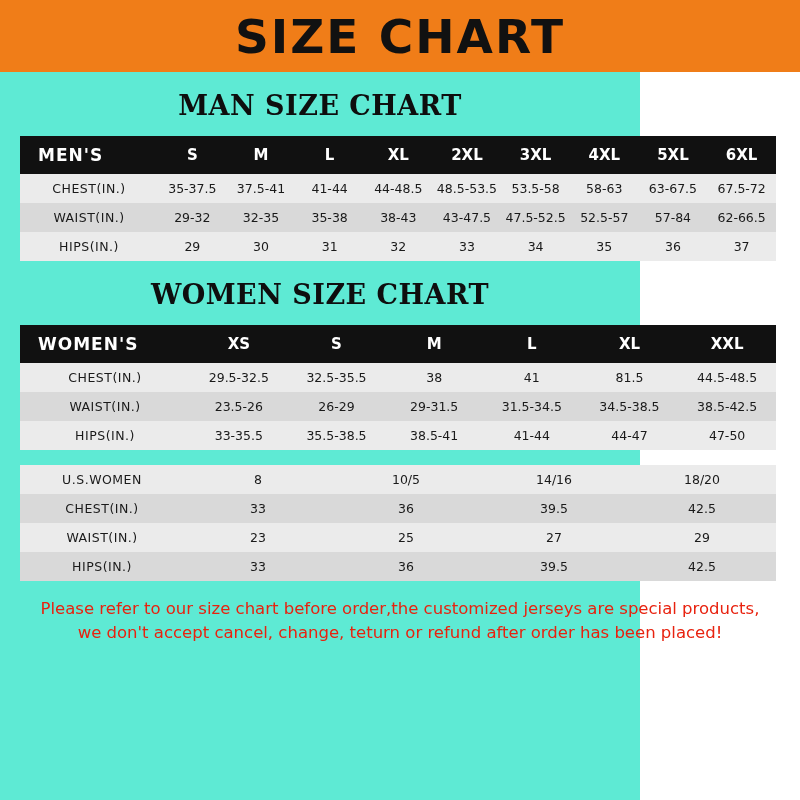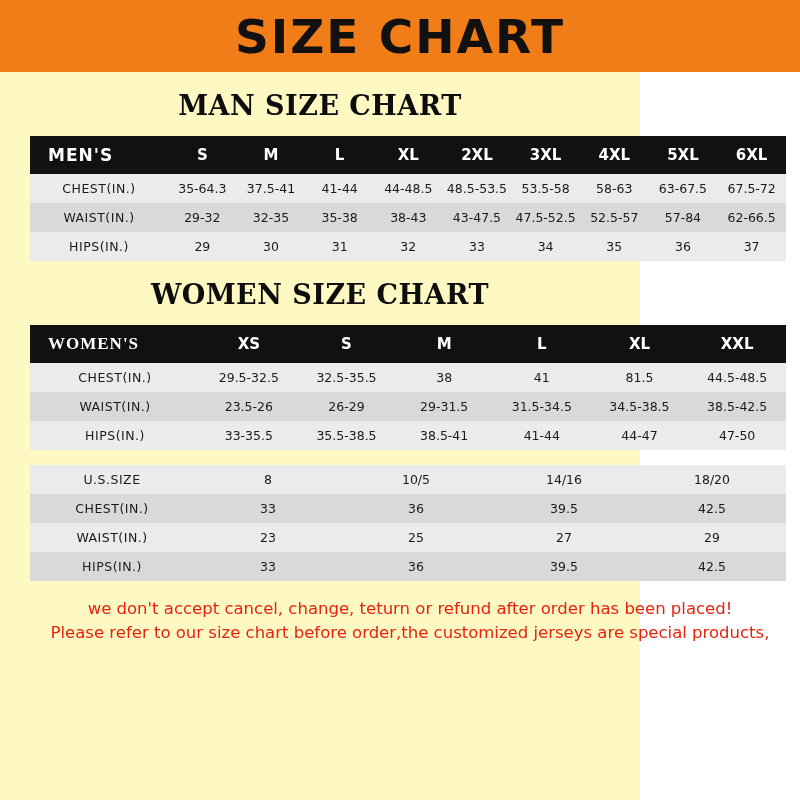--- a/index.html
+++ b/index.html
@@ -10,21 +10,21 @@
     width: 800px;
     height: 800px;
     background: #ffffff;
     font-family: "DejaVu Sans", sans-serif;
     overflow: hidden;
   }
   .page {
     position: relative;
     width: 640px;
     height: 800px;
-    background: #fef9c3;
+    background: #5eead4;
     box-sizing: border-box;
   }
   
   .header-bar {
     position: relative;
     width: 800px;
     height: 72px;
     background: #f07d18;
     display: flex;
     align-items: center;
@@ -33,21 +33,21 @@
   .header-title {
     font-family: "DejaVu Sans", sans-serif;
     font-weight: bold;
     font-size: 47px;
     letter-spacing: 2px;
     color: #111111;
     line-height: 1;
     margin: 0;
   }
   .content {
-    padding: 0 30px;
+    padding: 0 20px;
     box-sizing: border-box;
   }
   .section-title {
     text-align: center;
     font-family: "DejaVu Serif", serif;
     font-weight: bold;
     font-size: 27px;
     color: #0e0e0e;
     letter-spacing: 0.5px;
     margin: 18px 0 10px 0;
@@ -87,21 +87,21 @@
   table.size-table tr.row-dark { background: #d9d9d9; }
   table.size-table td.first-col {
     text-align: center;
     letter-spacing: 0.5px;
   }
   
   .men-table td.first-col { width: 118px; }
   .women-table td.first-col { width: 150px; }
   .youth-table td.first-col { width: 160px; }
   .women-table tr.head-row td { font-size: 17px; }
-  .women-table tr.head-row td.first-col { font-size: 17px; font-family: Liberation Serif, serif; }
+  .women-table tr.head-row td.first-col { font-size: 17px; }
   .women-table tr.row-light td, .women-table tr.row-dark td { font-size: 13.5px; padding: 8px 2px; }
   .youth-table tr.head-row td { font-size: 16px; }
   .youth-table tr.row-light td, .youth-table tr.row-dark td { font-size: 13.5px; padding: 9px 2px; }
   .footer-note {
     margin: 16px auto 0 auto;
     width: 760px;
     text-align: center;
     color: #e8220f;
     font-family: "DejaVu Sans", sans-serif;
     font-size: 16.5px;
@@ -130,21 +130,21 @@
         <td>L</td>
         <td>XL</td>
         <td>2XL</td>
         <td>3XL</td>
         <td>4XL</td>
         <td>5XL</td>
         <td>6XL</td>
       </tr>
       <tr class="row-light">
         <td class="first-col">CHEST(IN.)</td>
-        <td>35-64.3</td>
+        <td>35-37.5</td>
         <td>37.5-41</td>
         <td>41-44</td>
         <td>44-48.5</td>
         <td>48.5-53.5</td>
         <td>53.5-58</td>
         <td>58-63</td>
         <td>63-67.5</td>
         <td>67.5-72</td>
       </tr>
       <tr class="row-dark">
@@ -212,21 +212,21 @@
         <td>41-44</td>
         <td>44-47</td>
         <td>47-50</td>
       </tr>
     </tbody>
       </table>
 
     <table class="size-table youth-table">
       <tbody>
       <tr class="row-light">
-        <td class="first-col">U.S.SIZE</td>
+        <td class="first-col">U.S.WOMEN</td>
         <td>8</td>
         <td>10/5</td>
         <td>14/16</td>
         <td>18/20</td>
       </tr>
       <tr class="row-dark">
         <td class="first-col">CHEST(IN.)</td>
         <td>33</td>
         <td>36</td>
         <td>39.5</td>
@@ -243,18 +243,18 @@
         <td class="first-col">HIPS(IN.)</td>
         <td>33</td>
         <td>36</td>
         <td>39.5</td>
         <td>42.5</td>
       </tr>
     </tbody>
       </table>
 
     <div class="footer-note">
+      <div>Please refer to our size chart before order,the customized jerseys are special products,</div>
       <div>we don't accept cancel, change, teturn or refund after order has been placed!</div>
-      <div>Please refer to our size chart before order,the customized jerseys are special products,</div>
     </div>
 
   </div>
 </div>
 
 </body></html>

